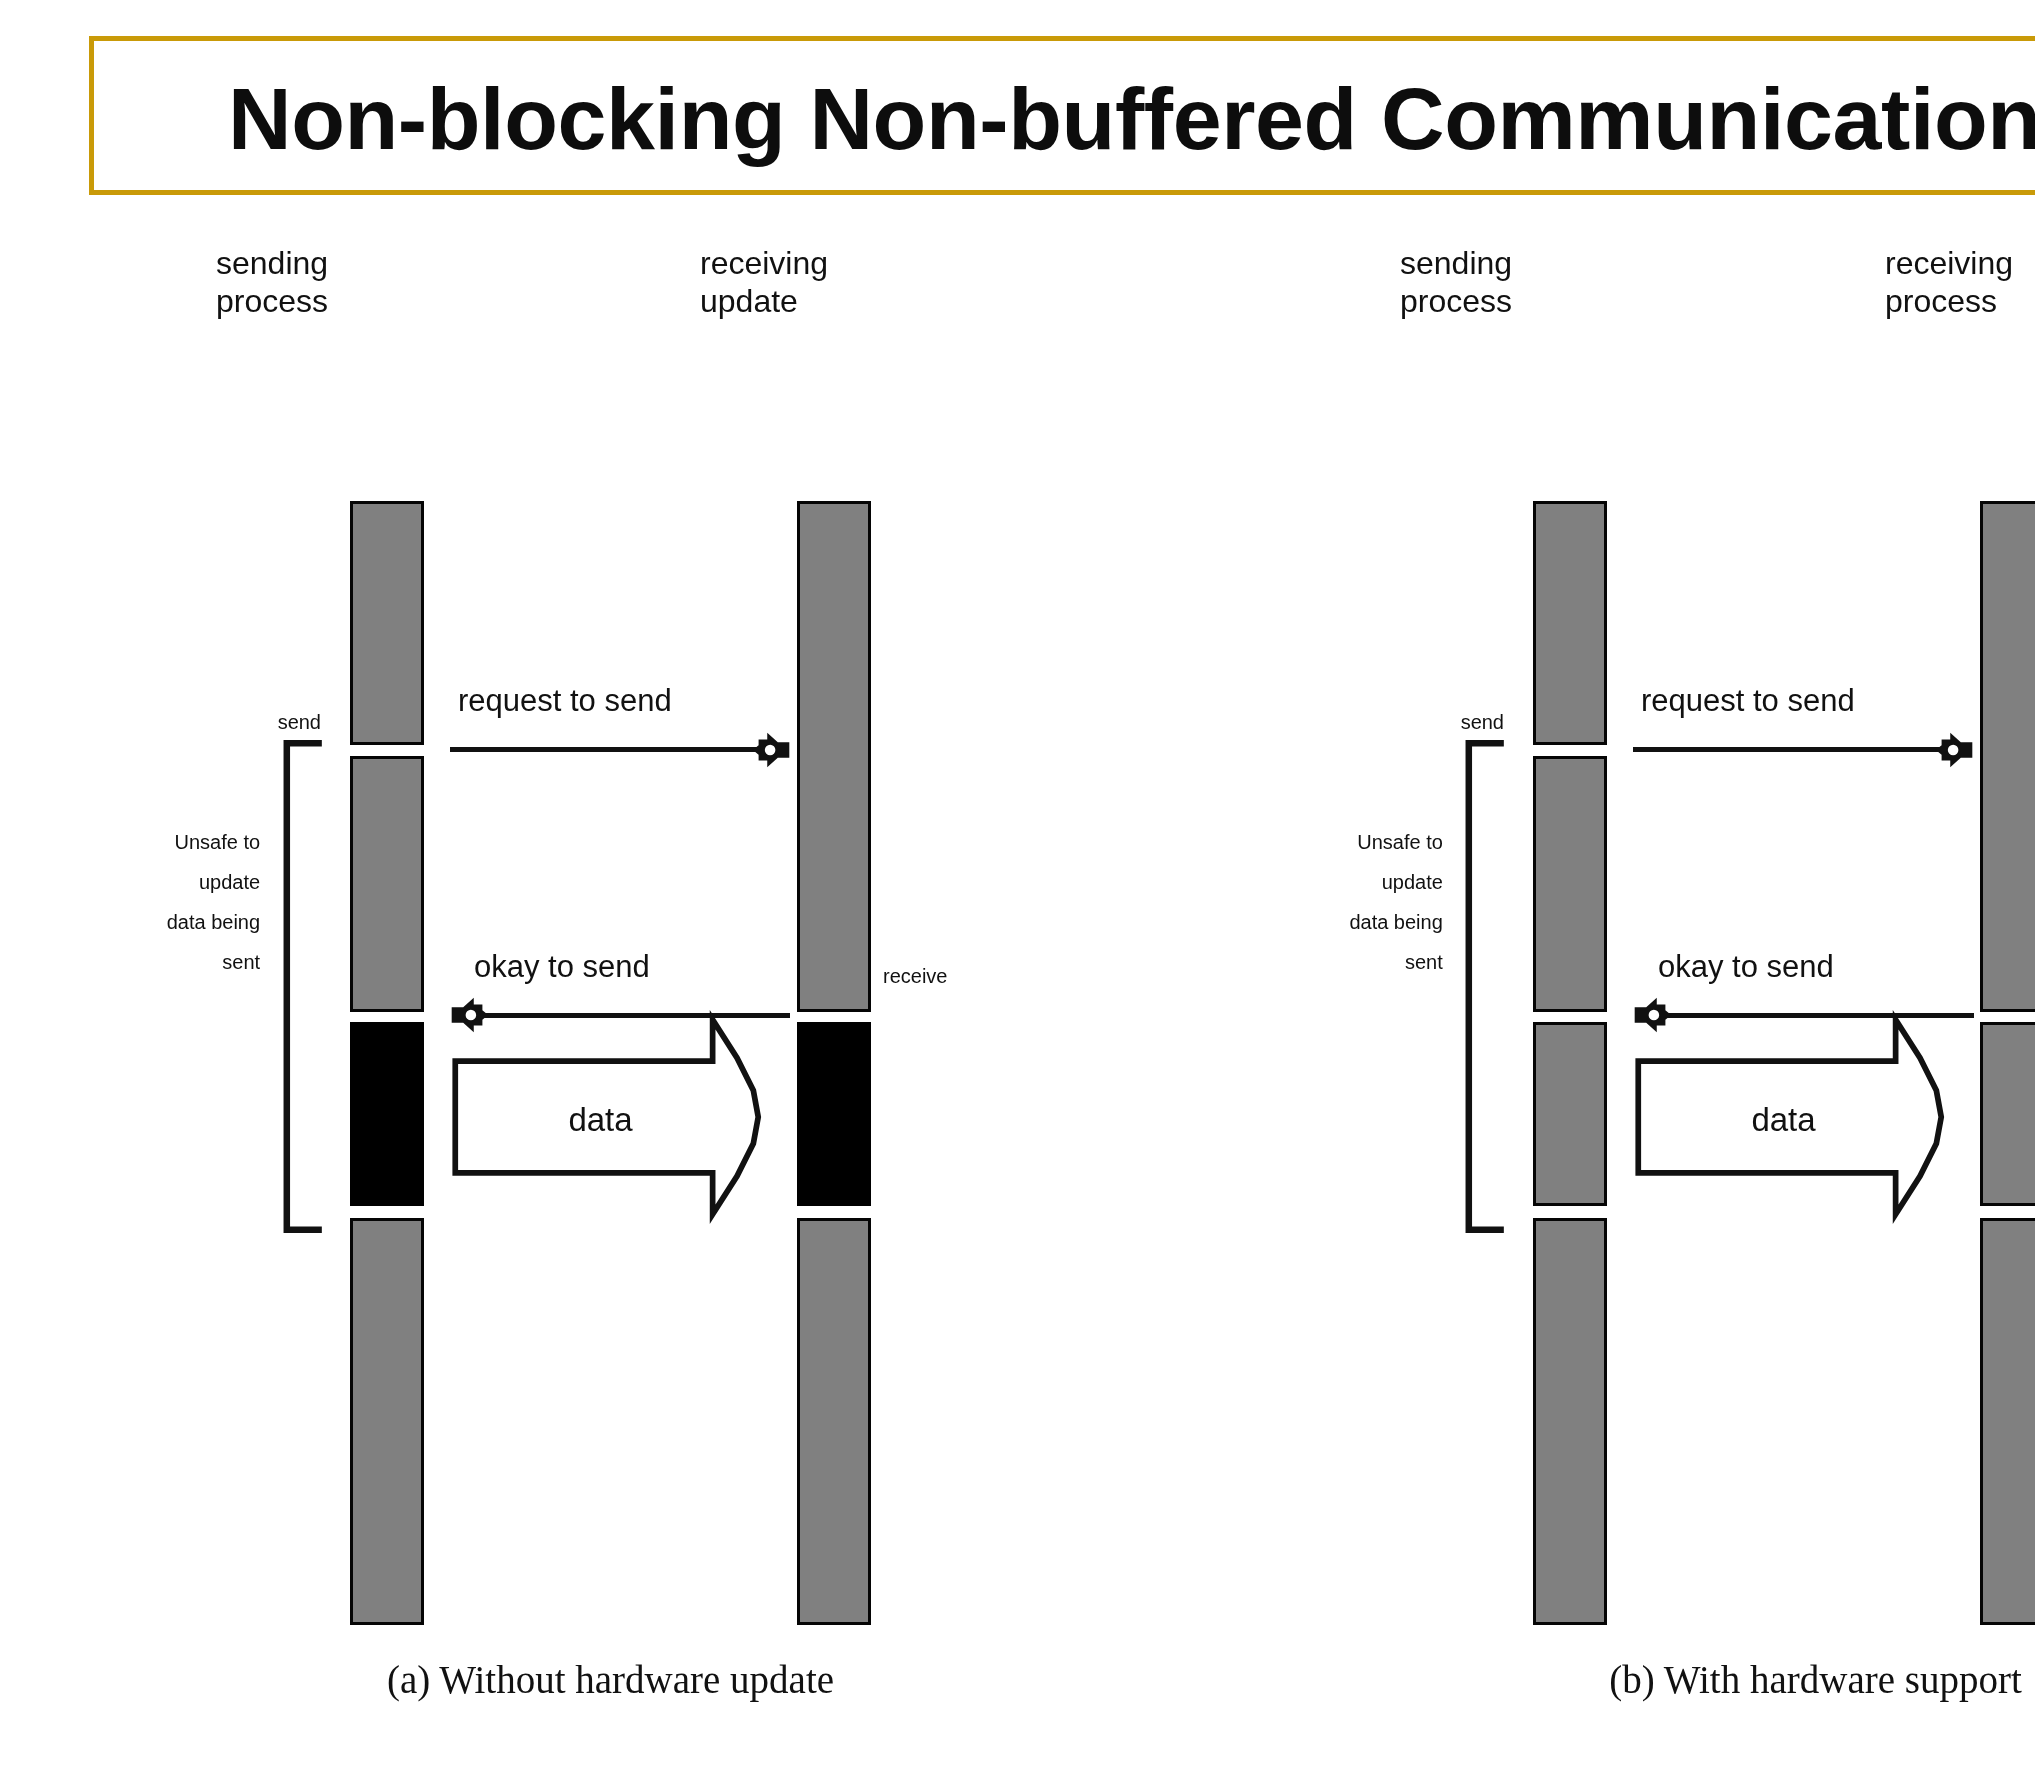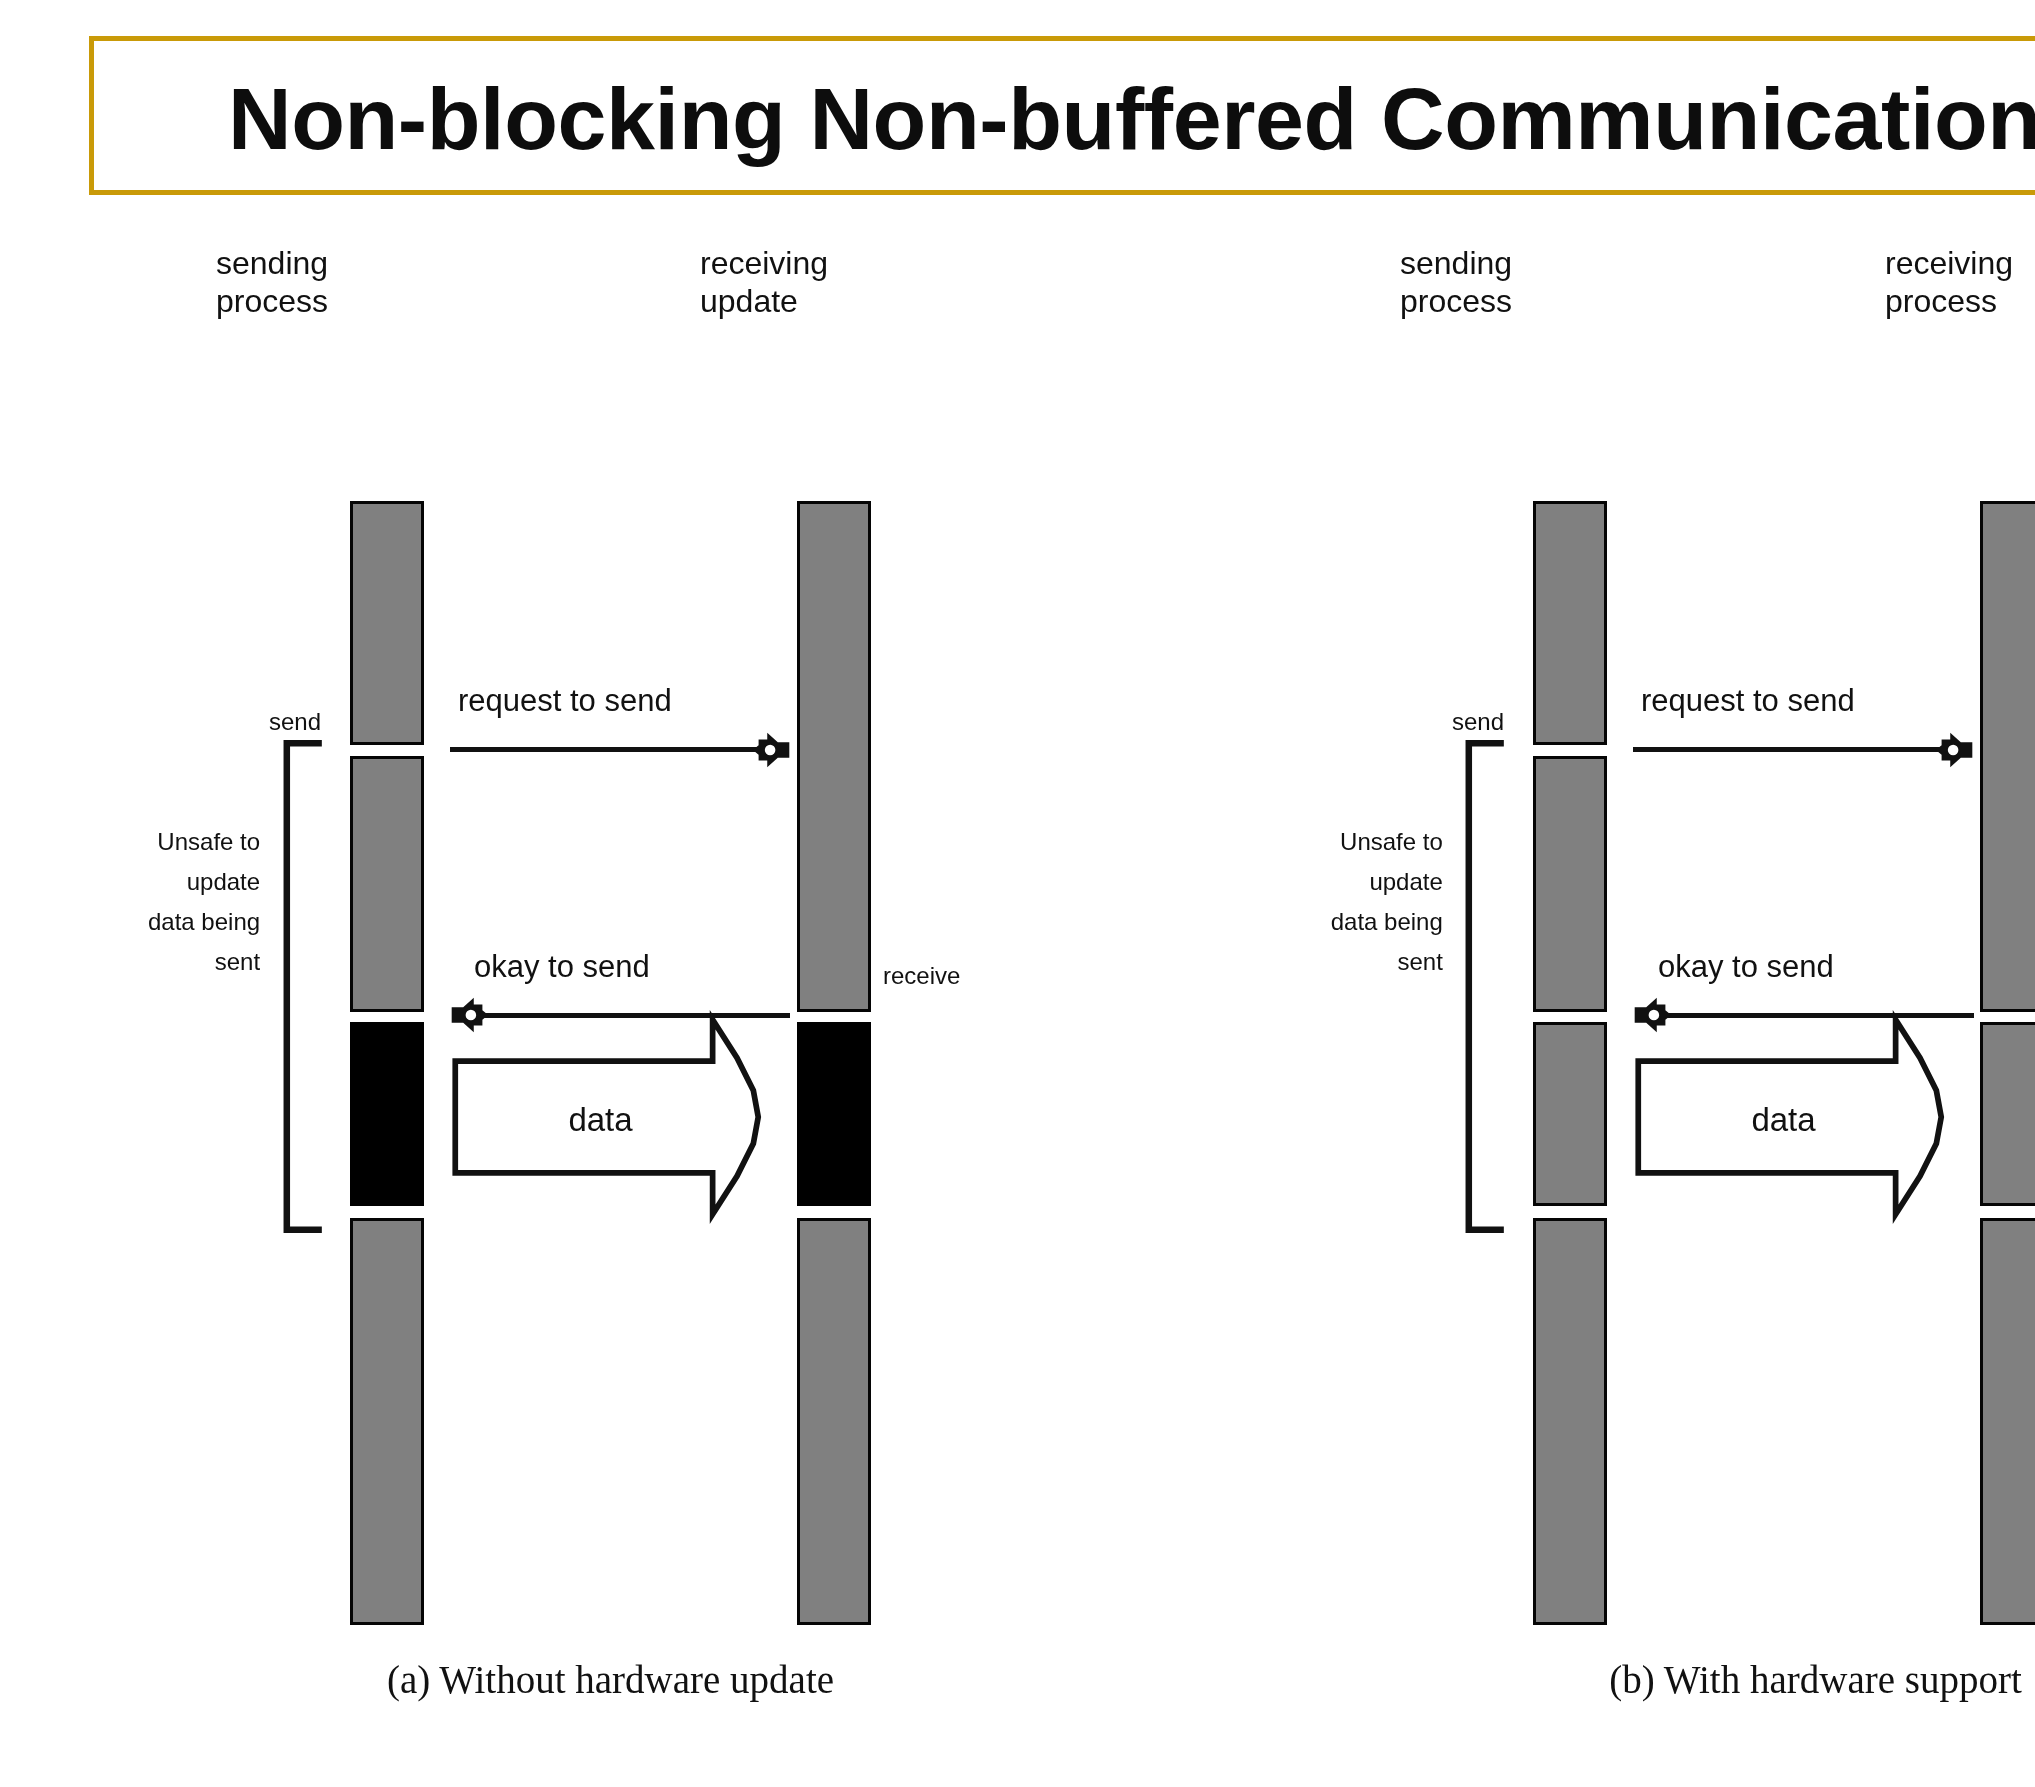--- a/index.html
+++ b/index.html
@@ -84,21 +84,21 @@
     font-family:"Liberation Sans",sans-serif;
     padding-left:36px;
   }
 
   
   .bracket{position:absolute;}
 
   
   .side-label{
     position:absolute;
-    font-size:24px;
+    font-size:20px;
     line-height:40px;
     color:#111;
     white-space:pre-line;
     font-family:"Liberation Sans",sans-serif;
   }
   .side-label.right-align{text-align:right;}
 
   
   .caption{
     position:absolute;

